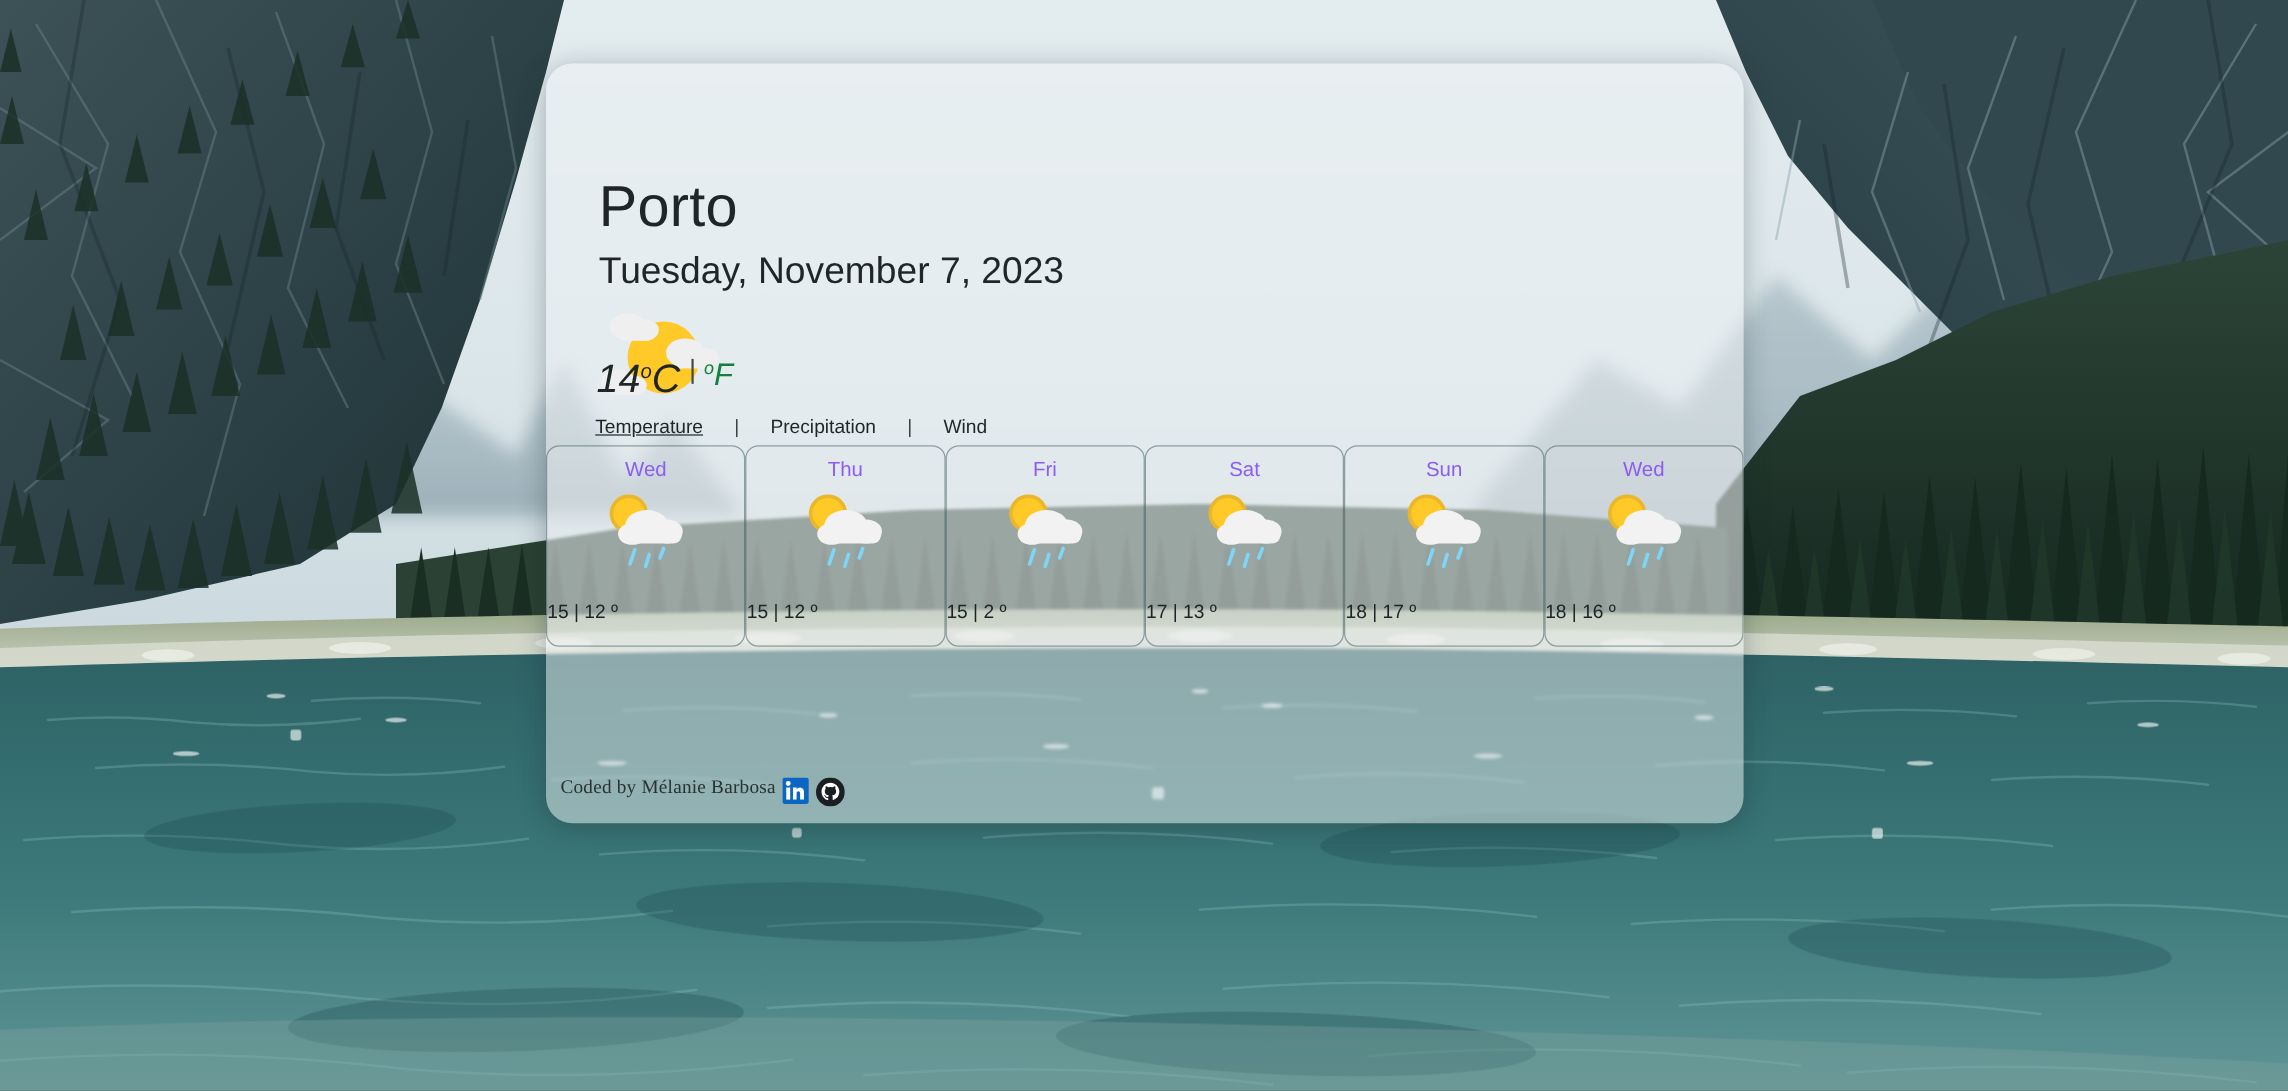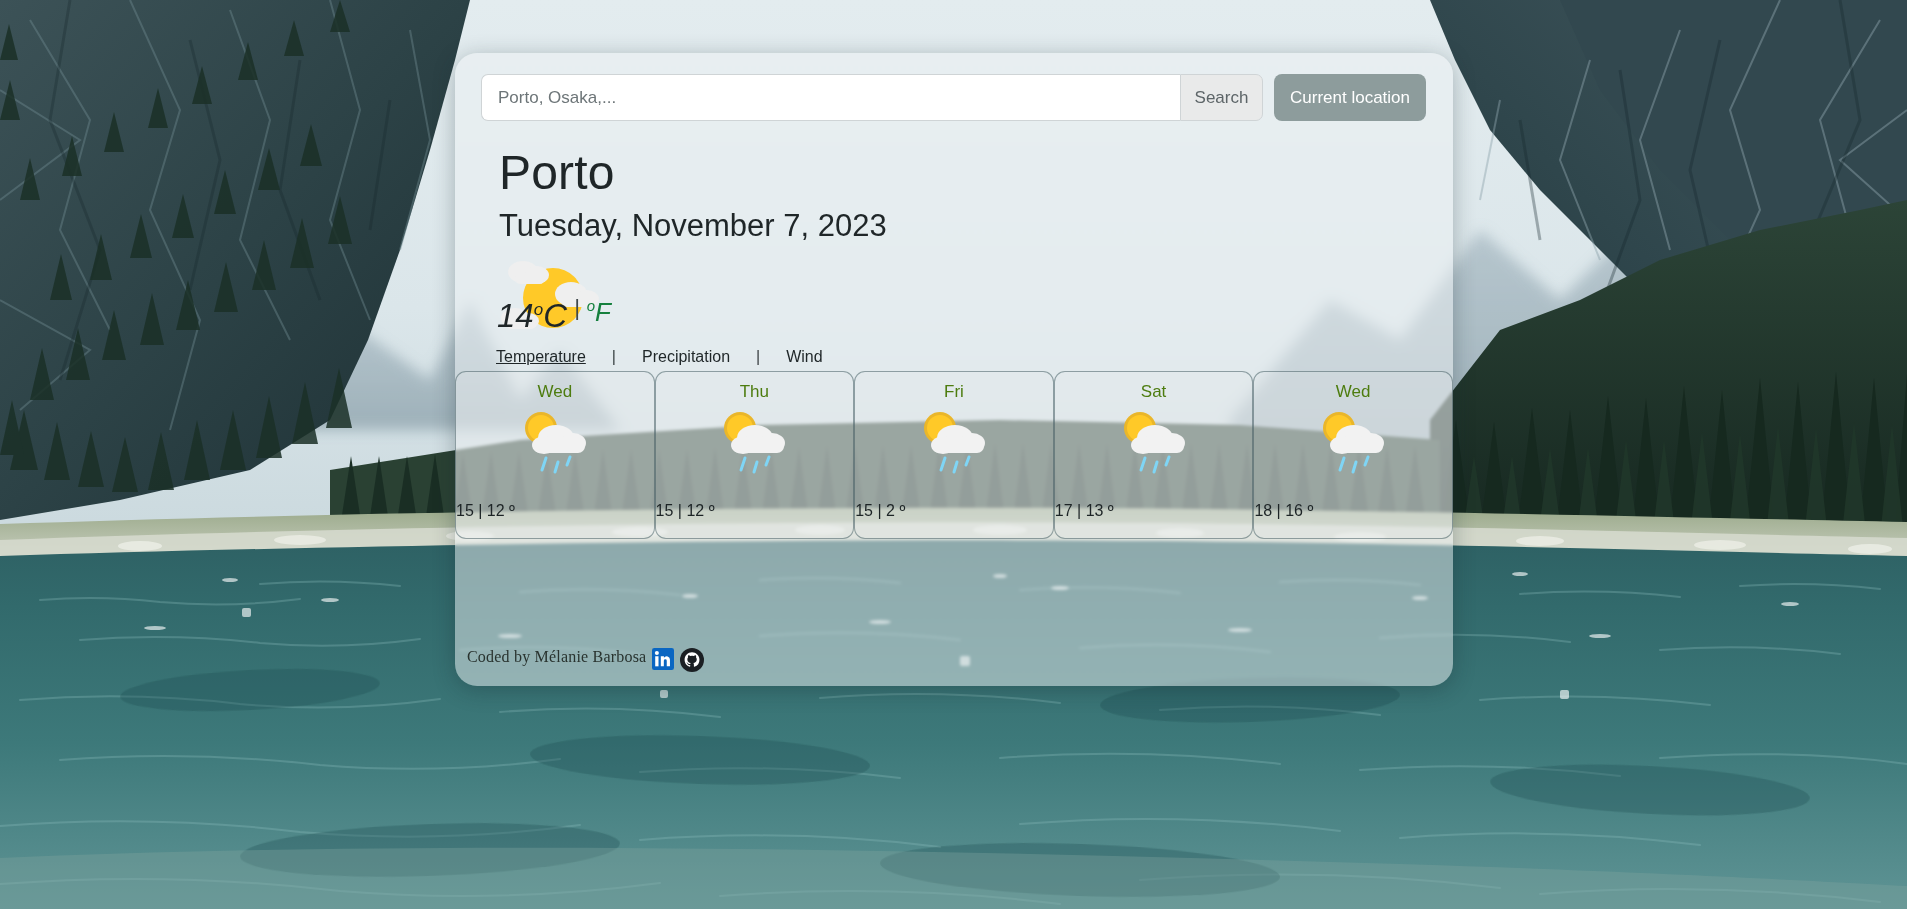--- a/index.html
+++ b/index.html
@@ -173,21 +173,21 @@
     border: 1px solid rgba(70,95,100,0.55);
     border-radius: 11px;
     background: rgba(225,233,234,0.17);
     cursor: pointer;
   }
   .forecast-day {
     position: absolute;
     left: 0; right: 0; top: 10px;
     text-align: center;
     font-size: 17px;
-    color: #4d7c0f;
+    color: #8b5cf6;
   }
   .forecast-icon {
     position: absolute;
     left: 50%;
     top: 34px;
     transform: translateX(-50%);
     width: 86px;
     height: 72px;
   }
   .forecast-temps {
@@ -501,25 +501,20 @@
       <rect x="1560" y="690" width="9" height="9" rx="2"></rect>
       <rect x="660" y="690" width="8" height="8" rx="2"></rect>
     </g>
 
     <path d="M0,858 C400,840 900,848 1400,864 C1600,870 1800,880 1907,886 L1907,909 L0,909 Z" fill="#7fa49f" opacity="0.38"></path>
   </svg>
 </div>
 
 <div id="weather-panel">
 
-  <form id="search-row">
-    <input id="search-input" type="text" placeholder="Porto, Osaka,..." style="">
-    <button id="search-button" type="submit">Search</button>
-    <button id="current-location-button" type="button">Current location</button>
-  </form>
 
   <h1 id="city-name">Porto</h1>
   <div id="current-date">Tuesday, November 7, 2023</div>
 
   <svg id="current-icon" viewBox="0 0 110 86">
     <circle cx="58" cy="42" r="30" fill="#ffc928"></circle>
     <g fill="#efefef">
 
       <ellipse cx="28" cy="16" rx="15" ry="11"></ellipse>
       <ellipse cx="42" cy="19" rx="12" ry="9"></ellipse>
@@ -620,20 +615,39 @@
             <ellipse cx="32" cy="39" rx="12" ry="9"></ellipse>
             <rect x="21" y="33" width="52" height="14" rx="7"></rect>
           </g>
           <g stroke="#7fd5f5" stroke-width="3" stroke-linecap="round">
             <line x1="34" y1="52" x2="30" y2="64"></line>
             <line x1="46" y1="56" x2="43" y2="66"></line>
             <line x1="58" y1="51" x2="55" y2="59"></line>
           </g>
         </svg>
         <div class="forecast-temps">17 | 13 º</div>
+      </div>
+      <div class="forecast-card">
+        <div class="forecast-day">Sun</div>
+        <svg class="forecast-icon" viewBox="0 0 86 72">
+          <circle cx="29" cy="22" r="16" fill="#eab62a"></circle>
+          <circle cx="29" cy="22" r="13" fill="#ffc928"></circle>
+          <g fill="#f2f2f2">
+            <ellipse cx="44" cy="32" rx="18" ry="13"></ellipse>
+            <ellipse cx="61" cy="37" rx="13" ry="10"></ellipse>
+            <ellipse cx="32" cy="39" rx="12" ry="9"></ellipse>
+            <rect x="21" y="33" width="52" height="14" rx="7"></rect>
+          </g>
+          <g stroke="#7fd5f5" stroke-width="3" stroke-linecap="round">
+            <line x1="34" y1="52" x2="30" y2="64"></line>
+            <line x1="46" y1="56" x2="43" y2="66"></line>
+            <line x1="58" y1="51" x2="55" y2="59"></line>
+          </g>
+        </svg>
+        <div class="forecast-temps">18 | 17 º</div>
       </div>
       <div class="forecast-card">
         <div class="forecast-day">Wed</div>
         <svg class="forecast-icon" viewBox="0 0 86 72">
           <circle cx="29" cy="22" r="16" fill="#eab62a"></circle>
           <circle cx="29" cy="22" r="13" fill="#ffc928"></circle>
           <g fill="#f2f2f2">
             <ellipse cx="44" cy="32" rx="18" ry="13"></ellipse>
             <ellipse cx="61" cy="37" rx="13" ry="10"></ellipse>
             <ellipse cx="32" cy="39" rx="12" ry="9"></ellipse>

